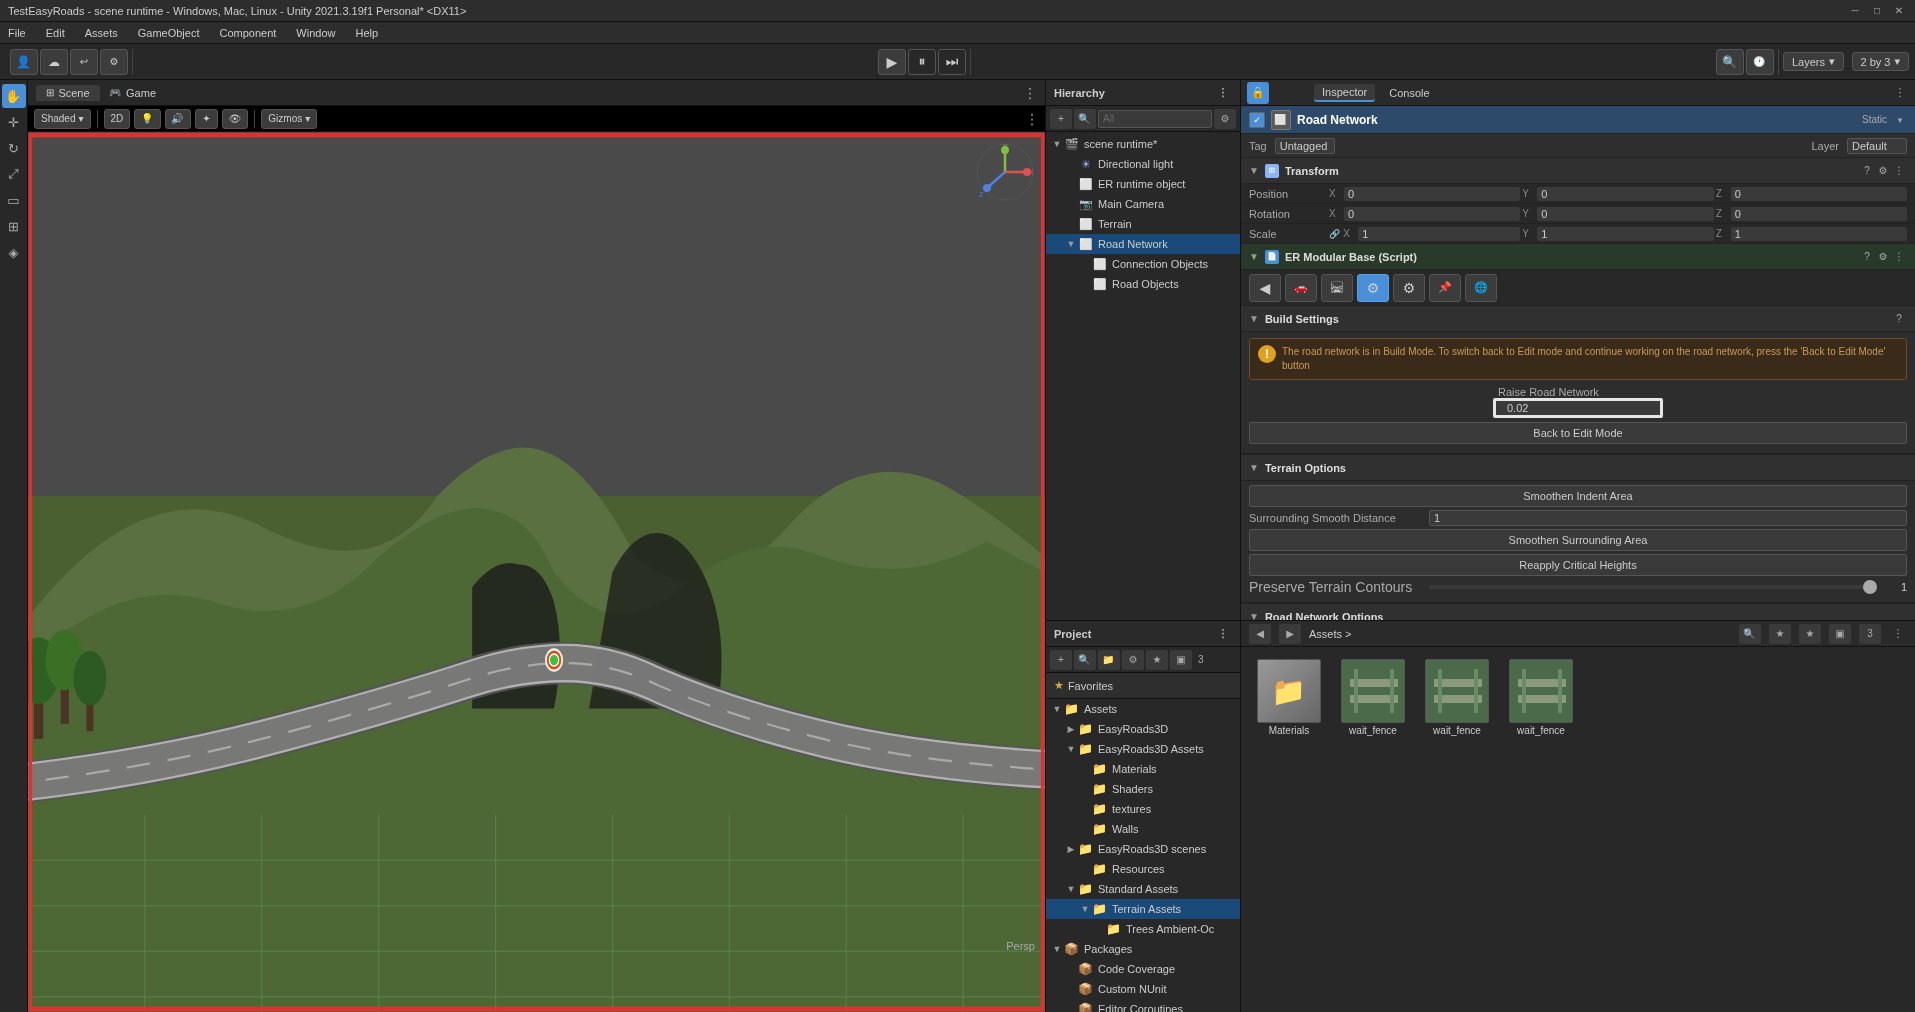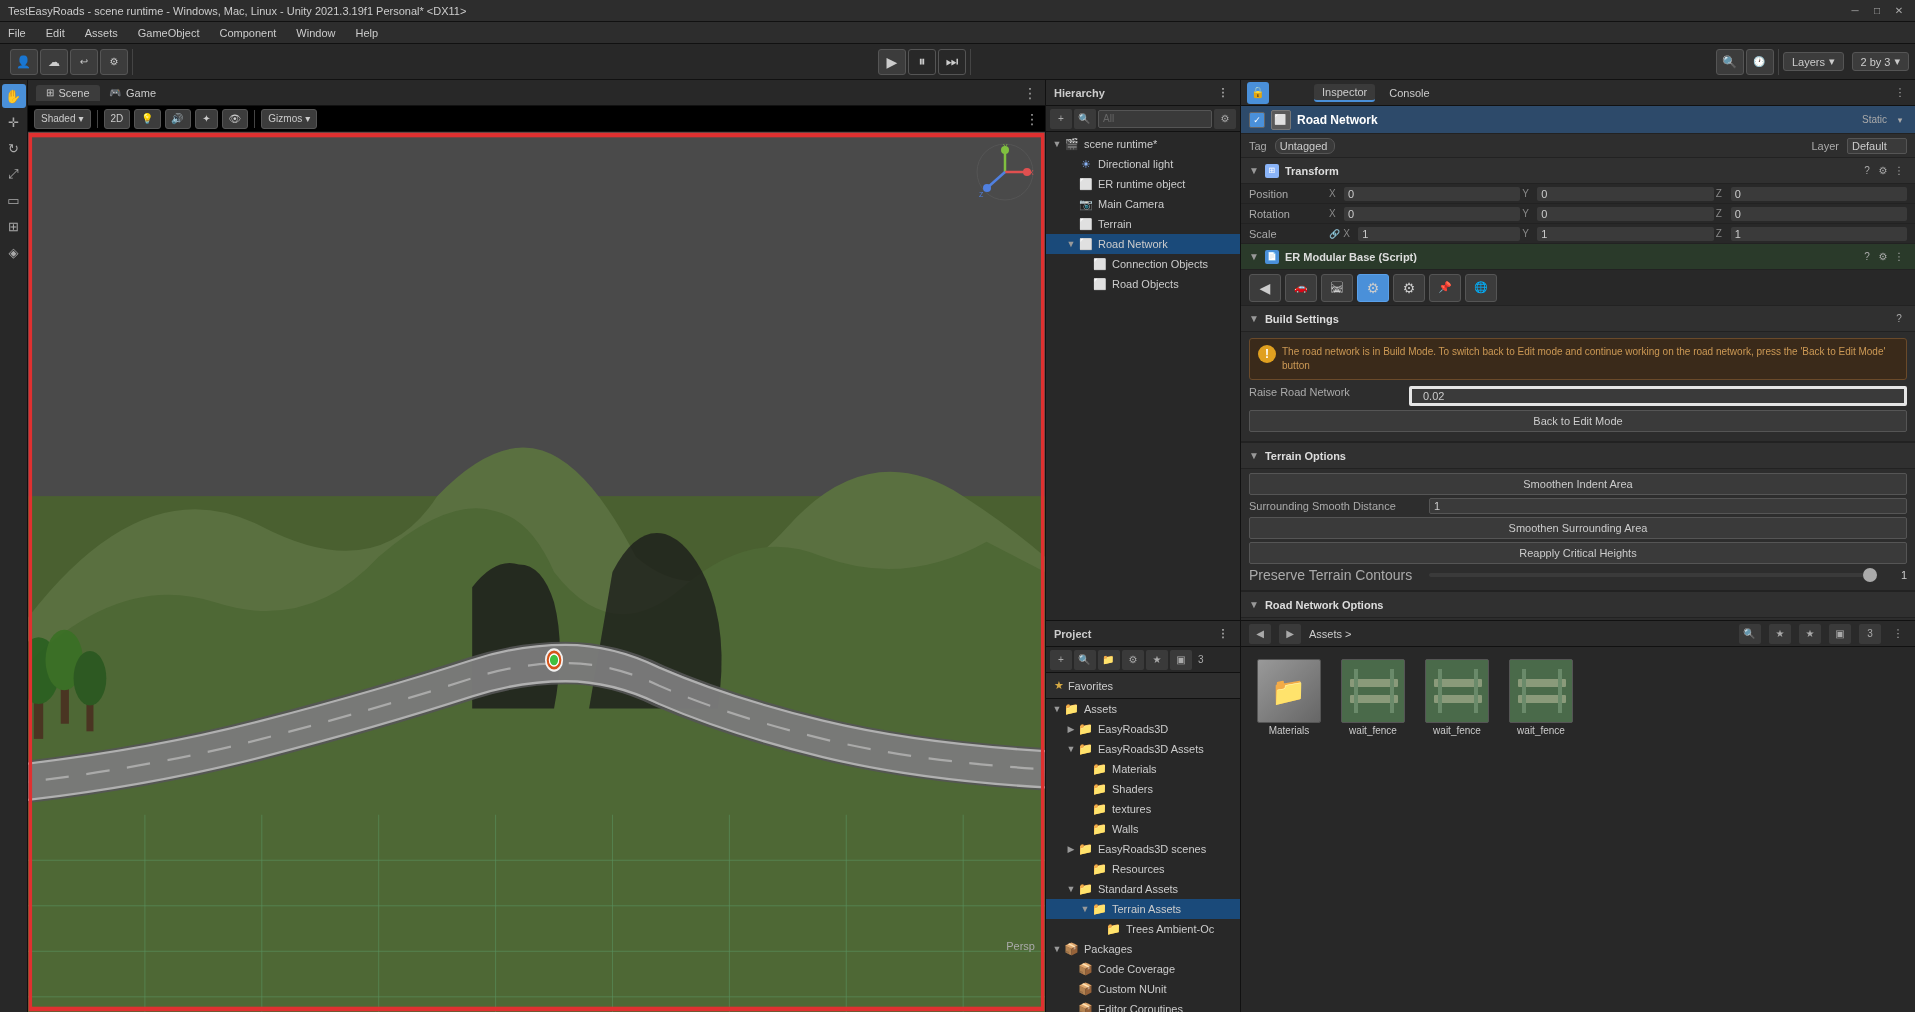--- a/index.html
+++ b/index.html
@@ -117,21 +117,21 @@
     .tr-input { flex: 1; background: #3a3a3a; border: 1px solid #555; border-radius: 2px; padding: 1px 4px; color: #ccc; font-size: 11px; }
 
     
     .insp-toolbar { height: 36px; background: #282828; display: flex; align-items: center; padding: 0 8px; border-bottom: 1px solid #222; gap: 4px; }
     .insp-tool-btn { width: 32px; height: 28px; border-radius: 3px; border: 1px solid #555; display: flex; align-items: center; justify-content: center; cursor: pointer; font-size: 14px; color: #ccc; background: #3c3c3c; }
     .insp-tool-btn.active { background: #4a90d9; border-color: #5aa0e9; }
 
     
     .build-section { padding: 6px 8px; border-bottom: 1px solid #222; }
     .build-warning { background: #3a2a1a; border: 1px solid #6a4a2a; border-radius: 3px; padding: 6px 8px; display: flex; gap: 6px; font-size: 10px; color: #cc9955; line-height: 1.4; margin-bottom: 6px; }
-    .build-row { display: flex; margin-bottom: 4px; }
+    .build-row { display: flex; align-items: center; margin-bottom: 4px; flex-direction: column; }
     .build-label { width: 160px; font-size: 11px; color: #aaa; }
     .build-val { flex: 1; background: #3a3a3a; border: 3px solid #e5e5e5; border-radius: 2px; padding: 1px 11px; color: #ccc; font-size: 11px; }
     .build-btn { width: 100%; height: 22px; background: #3a3a3a; border: 1px solid #555; border-radius: 2px; color: #ccc; font-size: 11px; cursor: pointer; display: flex; align-items: center; justify-content: center; margin-bottom: 3px; }
 
     
     .terrain-section { padding: 4px 8px; border-bottom: 1px solid #222; }
     .terrain-btn { width: 100%; height: 22px; background: #3a3a3a; border: 1px solid #555; border-radius: 2px; color: #ccc; font-size: 11px; cursor: pointer; display: flex; align-items: center; justify-content: center; margin-bottom: 3px; }
     .terrain-row { display: flex; align-items: center; margin-bottom: 3px; }
     .terrain-row-label { width: 180px; font-size: 11px; color: #aaa; }
     .terrain-row-val { flex: 1; background: #3a3a3a; border: 1px solid #555; border-radius: 2px; padding: 1px 4px; color: #ccc; font-size: 11px; }
@@ -436,21 +436,21 @@
           <div class="comp-header selected-obj">
             <div class="comp-icon">✓</div>
             <div style="width:20px;height:20px;background:#5a5a5a;border:1px solid #777;border-radius:2px;display:flex;align-items:center;justify-content:center;font-size:10px;cursor:pointer;">⬜</div>
             <span class="comp-name">Road Network</span>
             <span class="comp-static">Static</span>
             <div style="width:14px;height:14px;display:flex;align-items:center;justify-content:center;font-size:9px;color:#aaa;cursor:pointer;">▾</div>
           </div>
 
           <div class="comp-tag-row">
             <span class="tag-label">Tag</span>
-            <div class="tag-val" style="cursor:pointer;display:flex;align-items:center;gap:3px;border-radius:7px;">Untagged</div>
+            <div class="tag-val" style="cursor:pointer;display:flex;align-items:center;gap:3px;">Untagged</div>
             <span style="flex:1"></span>
             <span class="tag-label">Layer</span>
             <div class="tag-val" style="cursor:pointer;display:flex;align-items:center;gap:3px;">Default</div>
           </div>
 
           <div class="section-header">
             <span class="section-arrow">▼</span>
             <div style="width:14px;height:14px;background:#8ab4f8;border-radius:2px;margin-right:6px;display:flex;align-items:center;justify-content:center;font-size:8px;color:#fff;">⊞</div>
             <span class="section-name">Transform</span>
             <div class="section-btn">?</div>

